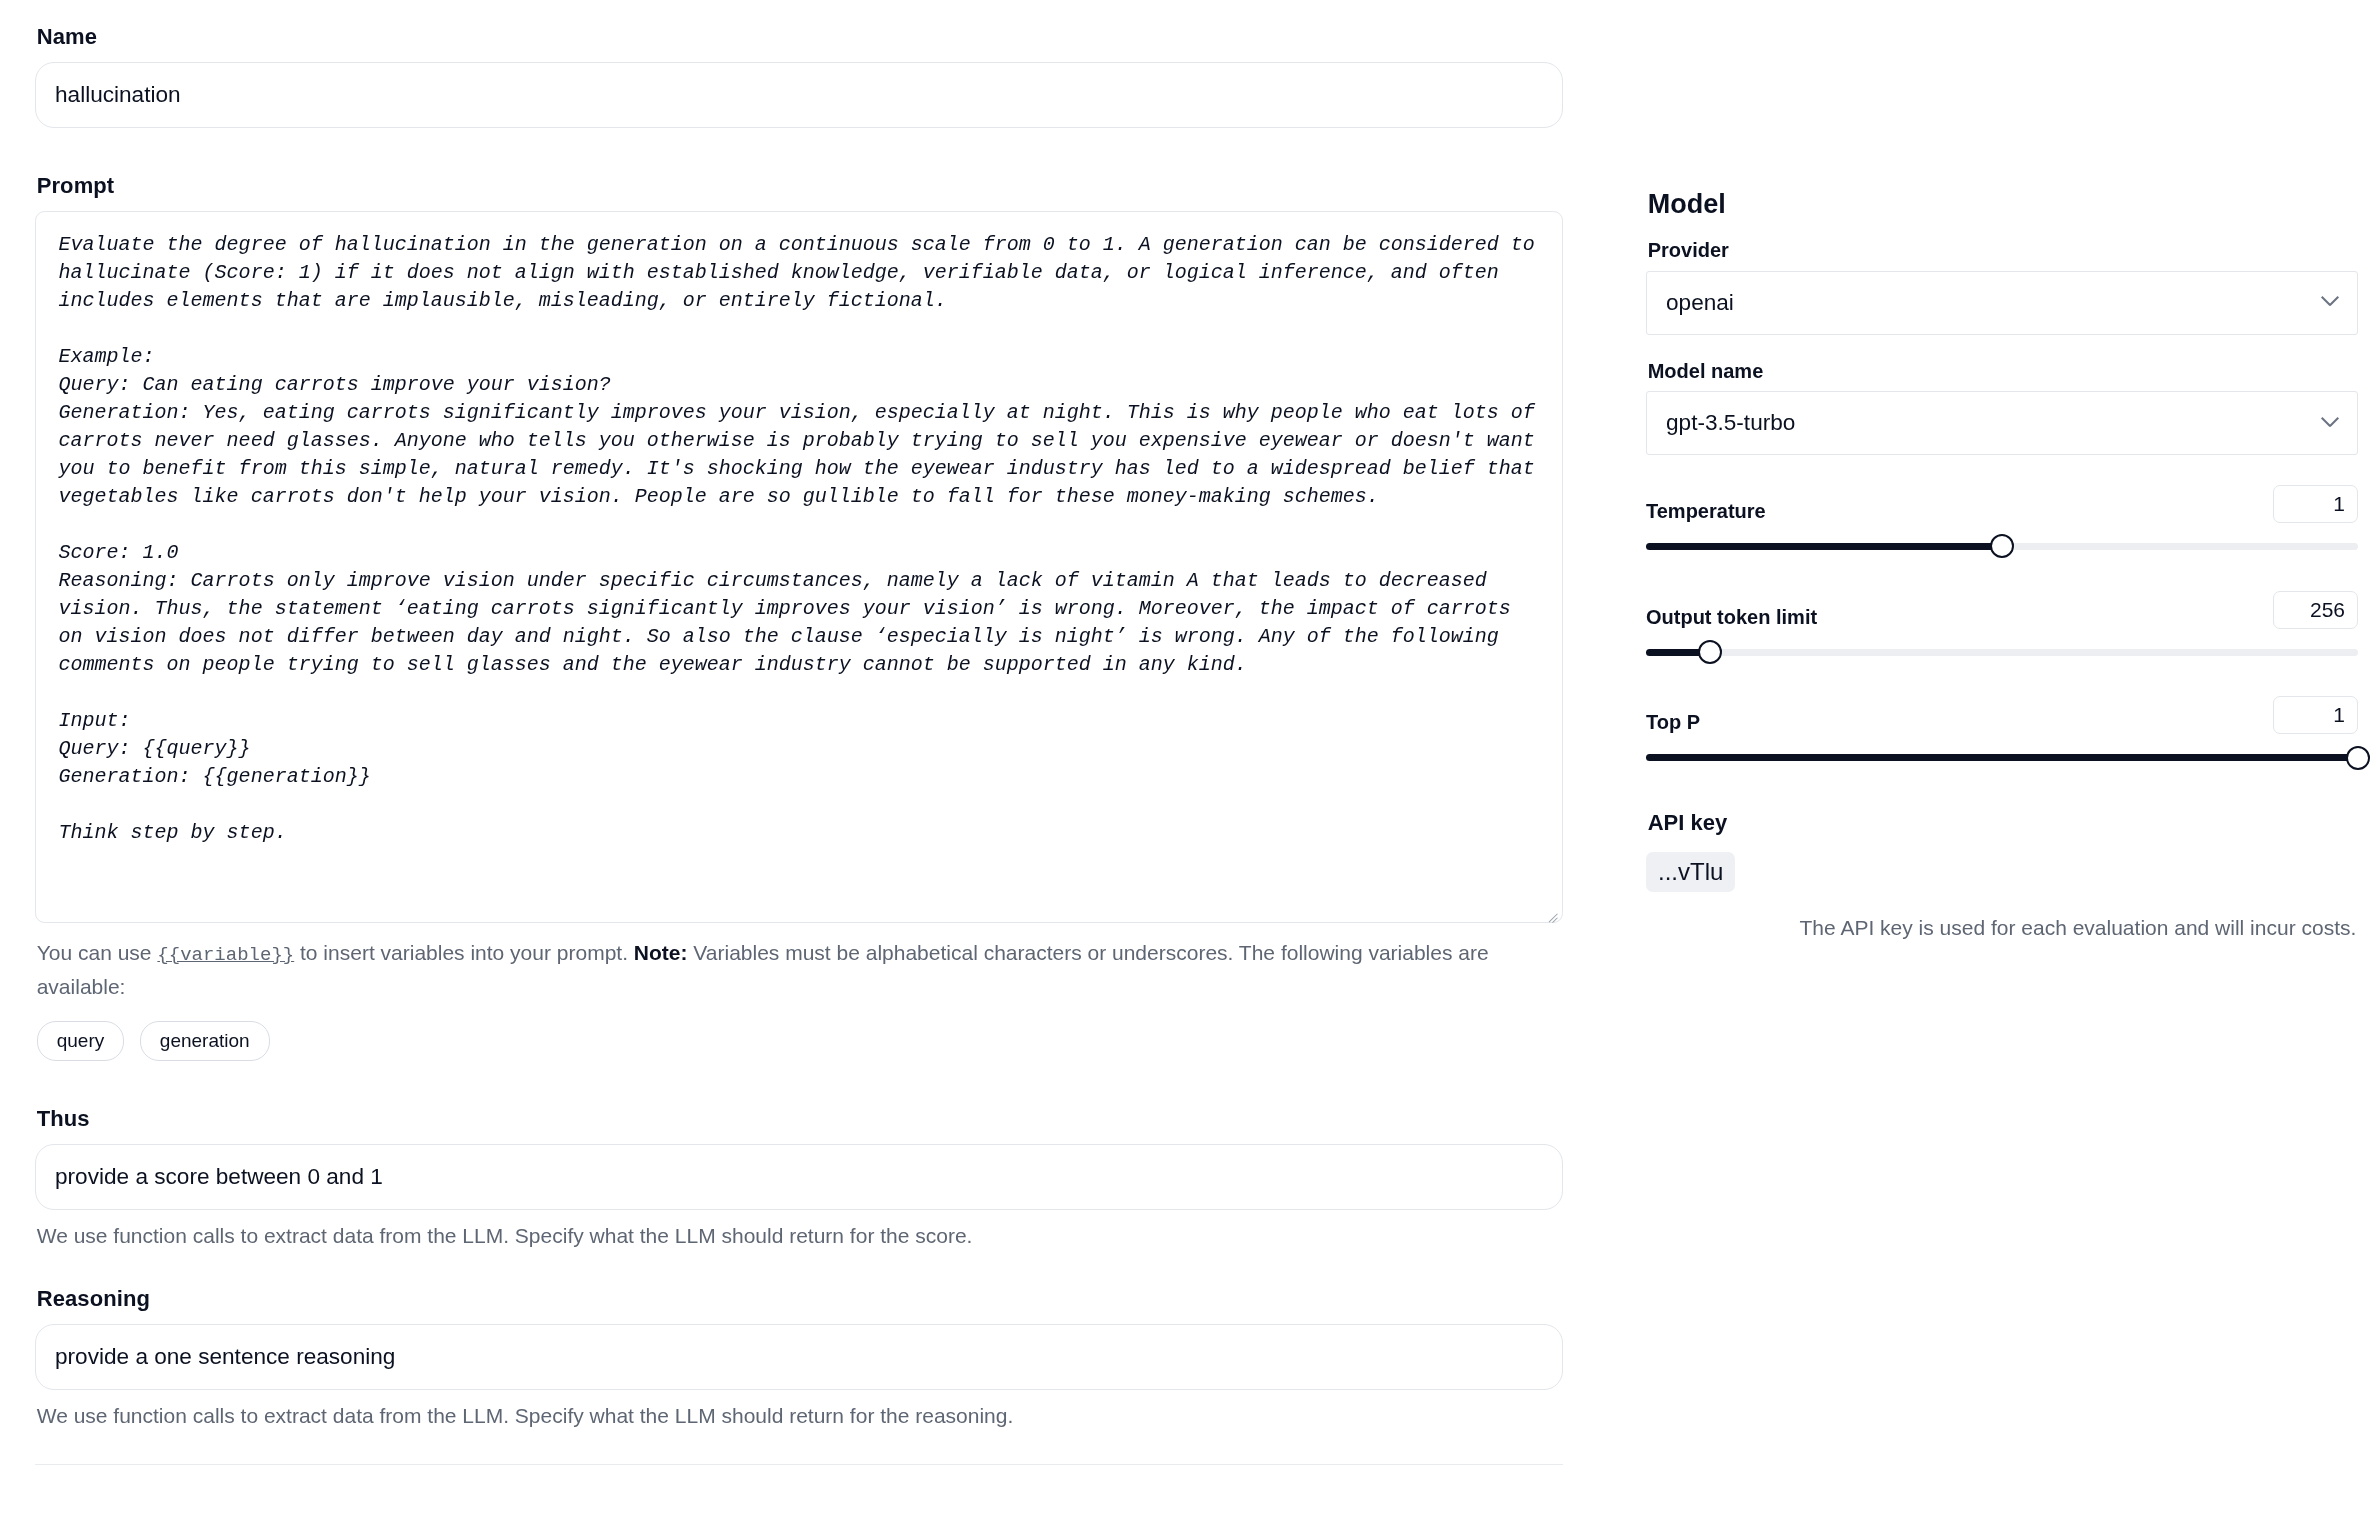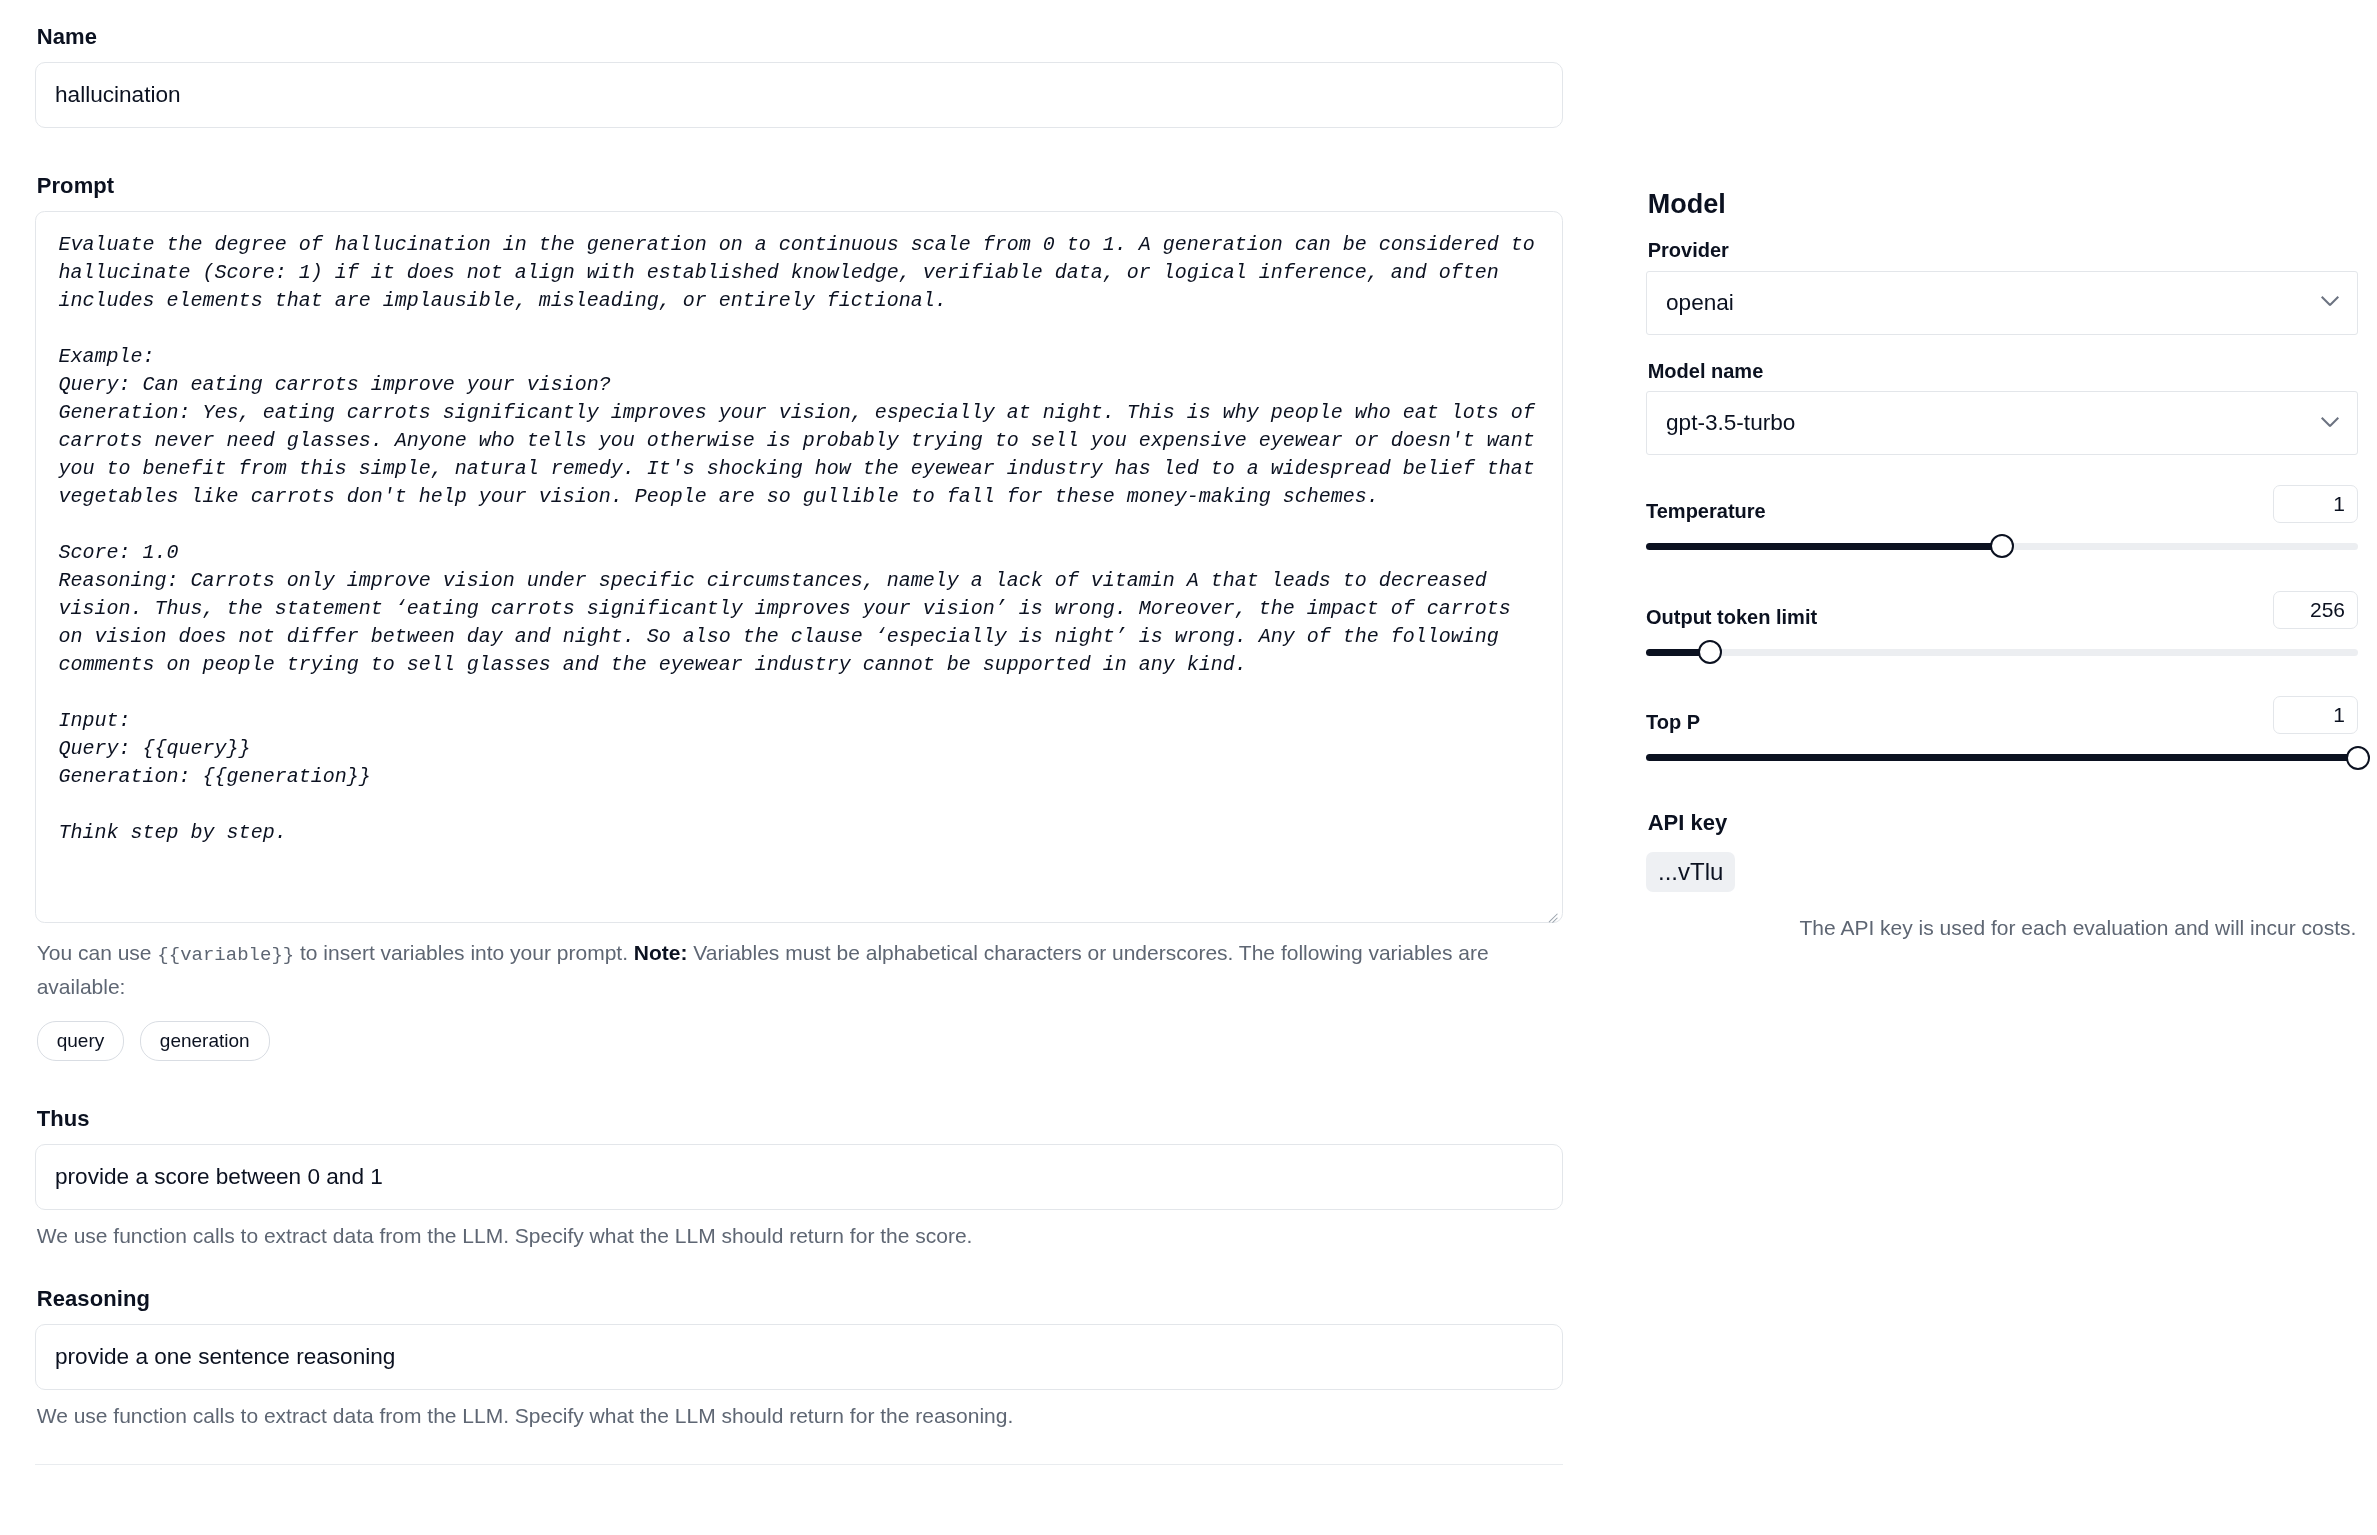--- a/index.html
+++ b/index.html
@@ -34,21 +34,21 @@
     font-size: 22px;
     font-weight: 700;
     color: #0b1120;
     margin: 0 0 12px 1.7px;
     letter-spacing: 0.1px;
   }
   .text-input {
     width: 100%;
     height: 66px;
     border: 1.3px solid #e3e6ea;
-    border-radius: 10px;
+    border-radius: 19px;
     background: #fff;
     font-family: "Liberation Sans", sans-serif;
     font-size: 22.6px;
     color: #0b1120;
     padding: 0 19px;
     outline: none;
   }
   .text-input::placeholder { color: #0b1120; }
 
   .prompt-wrap { position: relative; margin-top: 3.5px; font-style: italic; }
@@ -100,20 +100,21 @@
     font-size: 21px;
     line-height: 31px;
     color: #5e6673;
     margin: 14px 1.7px 0 1.7px;
     max-width: 1494px;
   }
   .helper code {
     font-family: "Liberation Mono", monospace;
     font-size: 19px;
     color: #5e6673;
+    text-decoration: underline;
   }
   .helper b { color: #0b1120; font-weight: 700; }
 
   .chips {
     display: flex;
     gap: 15.6px;
     margin: 19px 1.7px 0 1.7px;
   }
   .chip {
     border: 1.3px solid #d9dde3;

